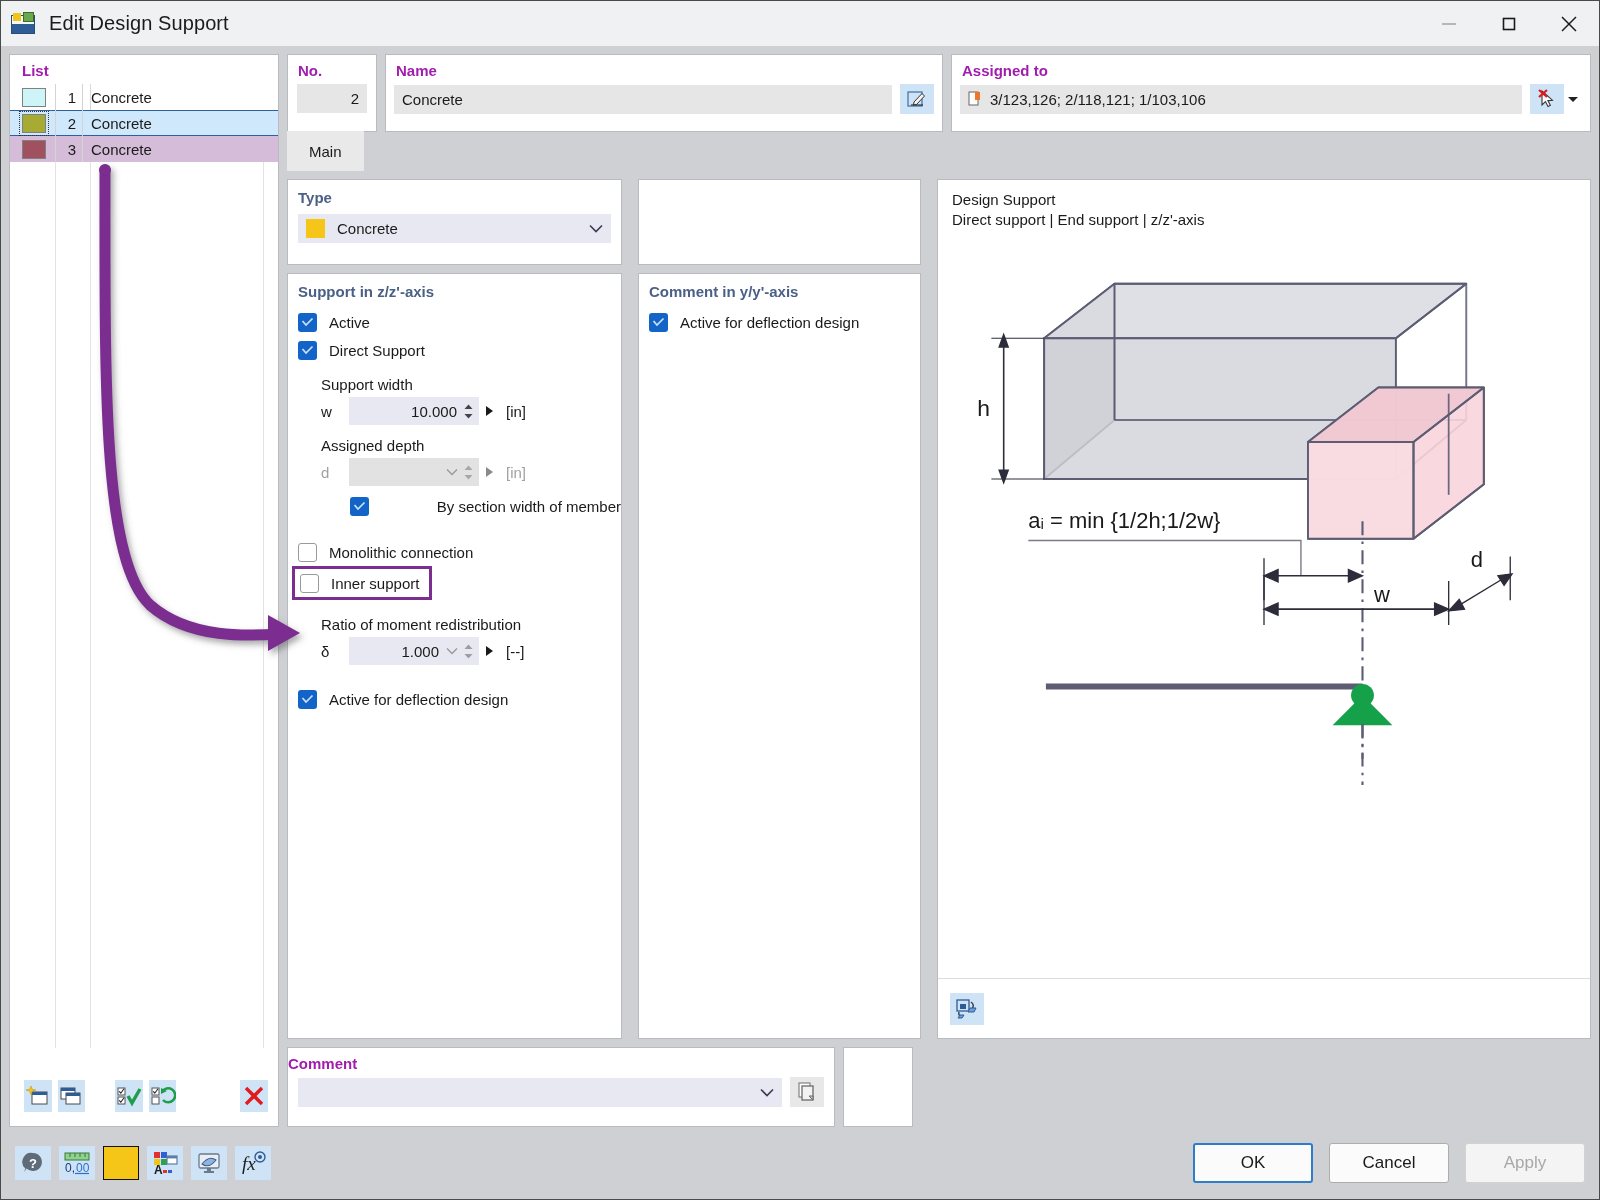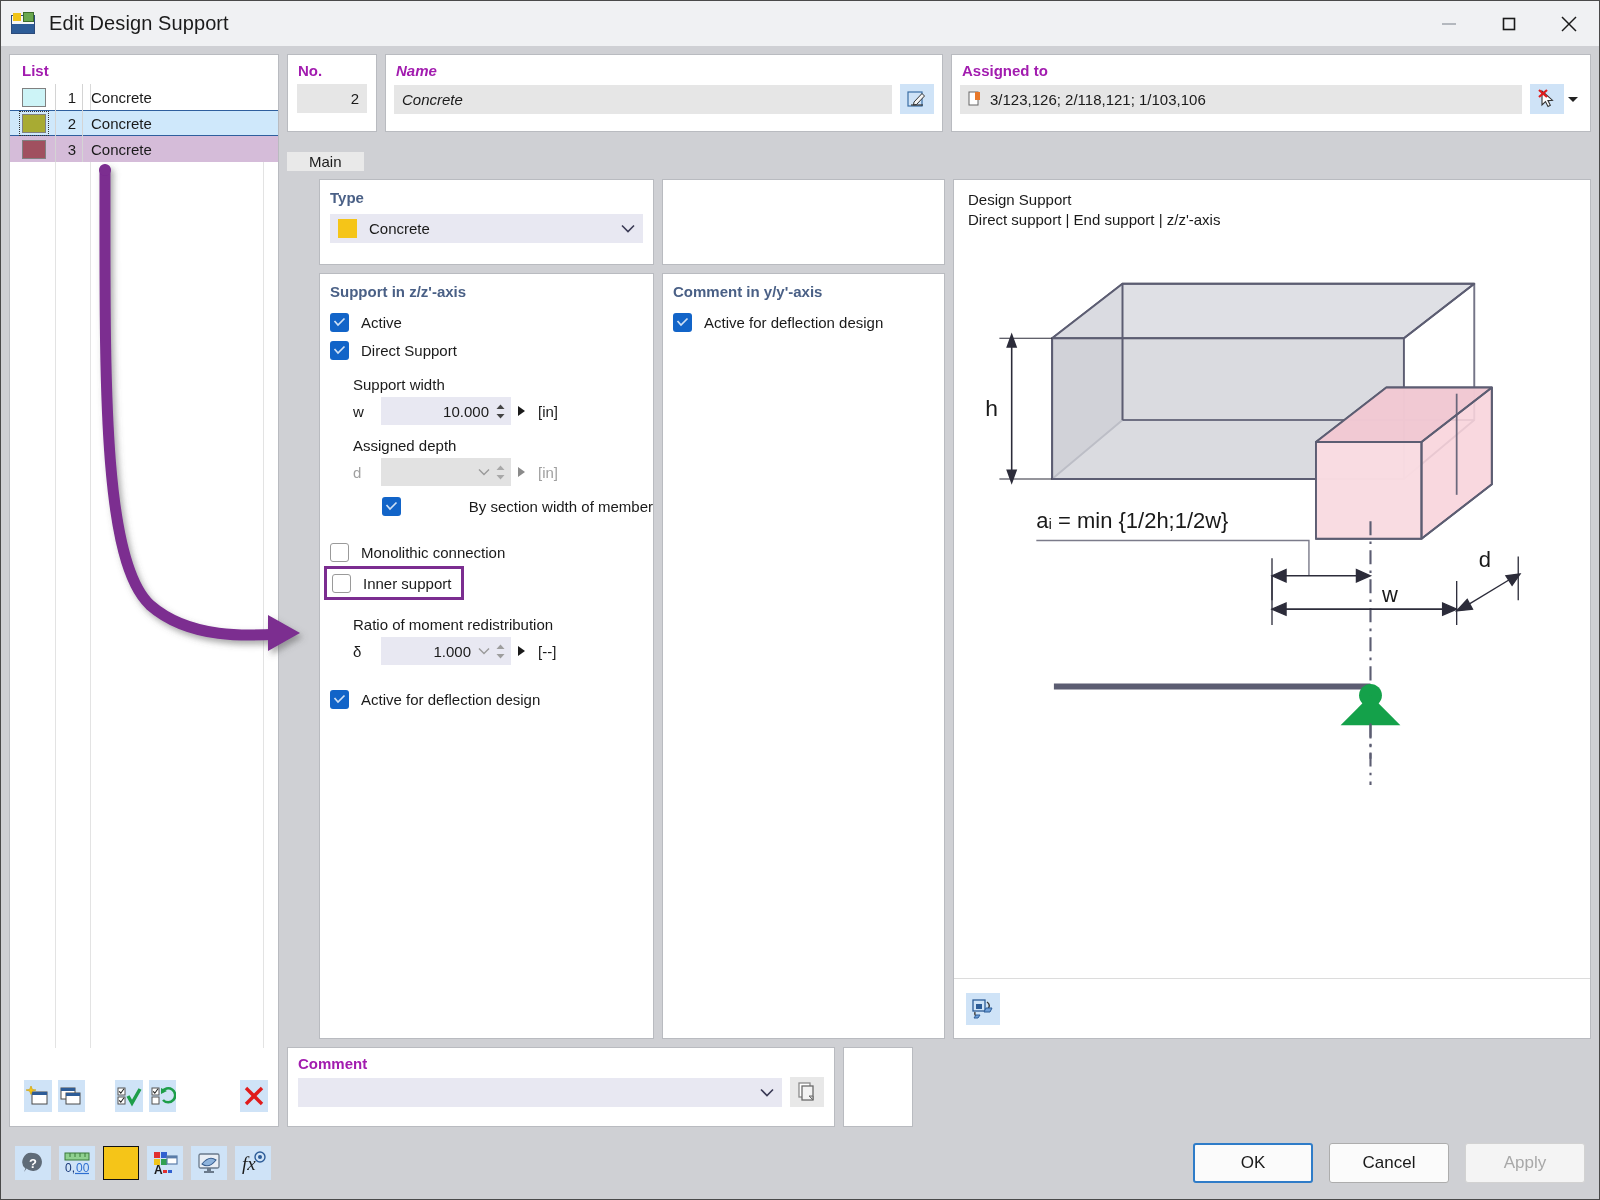--- a/index.html
+++ b/index.html
@@ -70,43 +70,43 @@
   }
   .tbtn { width:34px; height:32px; background:#cfe3f7; display:flex; align-items:center; justify-content:center; position:relative; }
   .tbtn.gap { margin-left:24px; }
   .tbtn.gapbig { margin-left:58px; background:#cfe3f7;}
 
   
   #rightwrap { flex:1; display:flex; flex-direction:column; gap:8px; min-width:0;}
   #toprow { display:flex; gap:8px; flex:0 0 78px; }
   .box { background:#ffffff; border:1px solid #b9bbc0; }
   #no-box { width:90px; flex:0 0 90px; padding:0; }
-  #name-box { flex:1;font-style:italic; }
+  #name-box { flex:1; }
   #assigned-box { width:640px; flex:0 0 640px; }
   .fieldrow { display:flex; align-items:center; padding:0 10px 0 10px; }
   .ro-input {
     background:#e6e6e6; height:29px; display:flex; align-items:center;
     padding:0 8px; font-size:15px; color:#1a1a1a;
   }
   #no-input { width:70px; justify-content:flex-end; margin:0 auto; }
   #name-input { flex:1; }
   .iconbtn-blue { width:34px; height:30px; background:#cfe3f7; display:flex; align-items:center; justify-content:center; margin-left:8px; }
   #assigned-input { flex:1; display:flex; align-items:center; gap:8px;}
   .asg-icon { width:14px; height:16px; position:relative; flex:0 0 14px;}
   .dropcaret { width:18px; height:30px; display:flex; align-items:center; justify-content:center; }
 
   
   #tabstrip { display:flex; align-items:flex-end; height:31px; flex:0 0 31px; background:transparent; }
   .tab {
-    height:19px; padding:0 22px; display:flex; align-items:center;
+    height:40px; padding:0 22px; display:flex; align-items:center;
     background:#e9e9e9; font-size:15px; color:#1a1a1a;
   }
 
   
-  #contentrow { flex:1; display:flex; gap:8px; min-height:0;margin-left:32px; }
+  #contentrow { flex:1; display:flex; gap:16px; min-height:0; }
   #leftcol { width:335px; flex:0 0 335px; display:flex; flex-direction:column; gap:8px; }
   #midcol { width:283px; flex:0 0 283px; display:flex; flex-direction:column; gap:8px;}
   #graphcol { flex:1; min-width:0; display:flex; flex-direction:column; }
 
   .grp { background:#ffffff; border:1px solid #b9bbc0; padding:8px 0 8px 0; }
   .grp-title { font-weight:bold; color:#4a6086; font-size:15px; padding:1px 0 8px 10px; }
 
   .combo {
     background:#e8e8f2; height:29px; display:flex; align-items:center;
     padding:0 6px 0 8px; margin:0 10px;
@@ -604,21 +604,21 @@
                   <polygon points="5,17 9,17 7,20 3,20" fill="#6f9fd8" stroke="#2d5c97" stroke-width="1"></polygon>
                 </svg>
               </div>
             </div>
           </div>
         </div>
       </div>
 
       <div id="bottomrow">
         <div id="comment-box">
-          <div class="panel-head" style="padding-left:10px">Comment</div>
+          <div class="panel-head" style="padding-left:0">Comment</div>
           <div class="comment-field">
             <div class="comment-input">
               <span style="flex:1"></span>
               <span class="chev">
                 <svg width="14" height="9" viewBox="0 0 14 9">
                     <path d="M1 1.5 L7 7.5 L13 1.5" stroke="#3a3a55" stroke-width="1.6" fill="none"></path>
                   </svg>
               </span>
             </div>
             <div class="copybtn">

